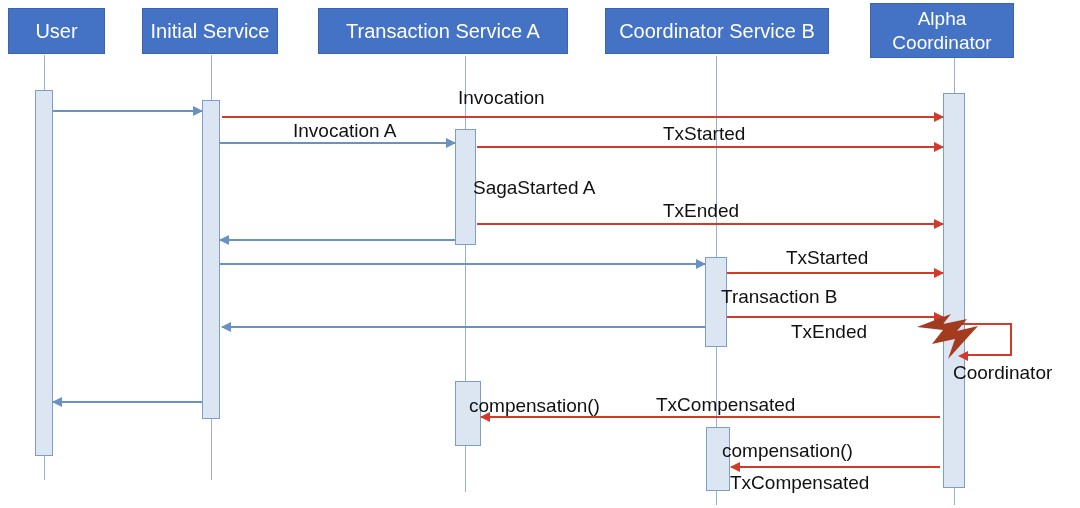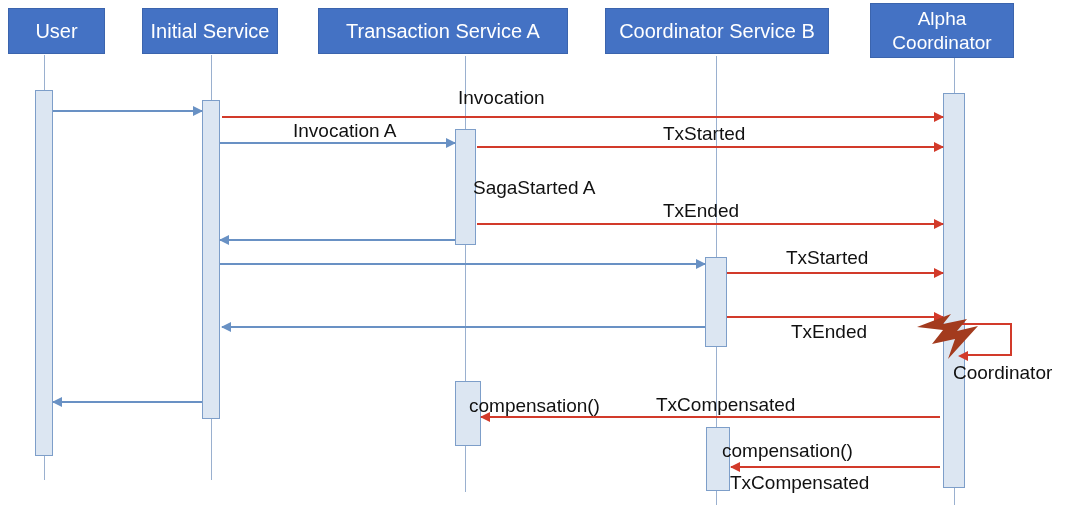--- a/index.html
+++ b/index.html
@@ -129,20 +129,21 @@
   <svg class="bolt" width="66" height="50" viewBox="0 0 66 50">
     <polygon points="0,16 34,3 26,13 50,8 40,20 61,15 31,48 38,28 15,33 26,19" style="fill:var(--bolt);"></polygon>
   </svg>
 
   <span class="lbl" style="left:458px; top:88px;">Invocation</span>
   <span class="lbl" style="left:293px; top:121px;text-align:center;">Invocation A</span>
   <span class="lbl" style="left:663px; top:124px;">TxStarted</span>
   <span class="lbl" style="left:473px; top:178px;">SagaStarted A</span>
   <span class="lbl" style="left:663px; top:201px;">TxEnded</span>
   <span class="lbl" style="left:786px; top:248px;">TxStarted</span>
+  <span class="lbl" style="left:721px; top:287px;">Transaction B</span>
   <span class="lbl" style="left:791px; top:322px;">TxEnded</span>
   <span class="lbl" style="left:953px; top:363px;">Coordinator</span>
   <span class="lbl" style="left:469px; top:396px;">compensation()</span>
   <span class="lbl" style="left:656px; top:395px;">TxCompensated</span>
   <span class="lbl" style="left:722px; top:441px;">compensation()</span>
   <span class="lbl" style="left:730px; top:473px;">TxCompensated</span>
 
 </div>
 
 </body></html>

